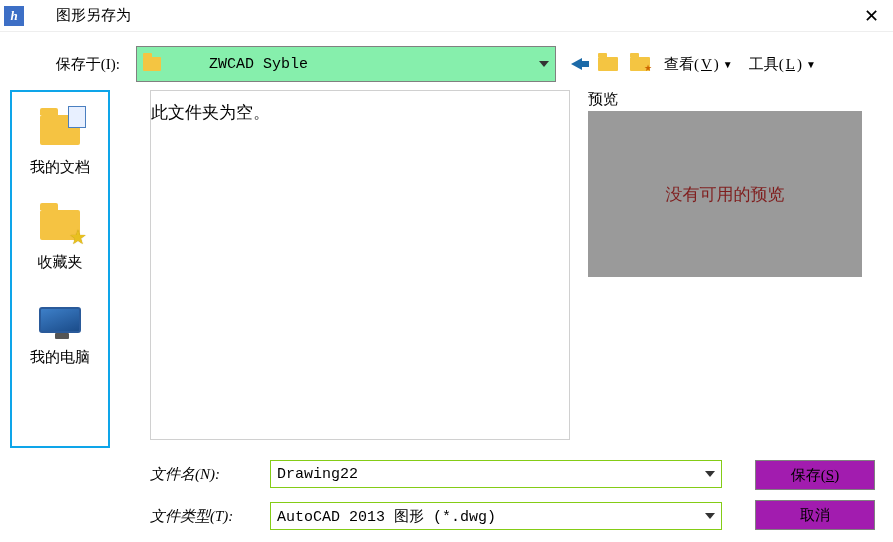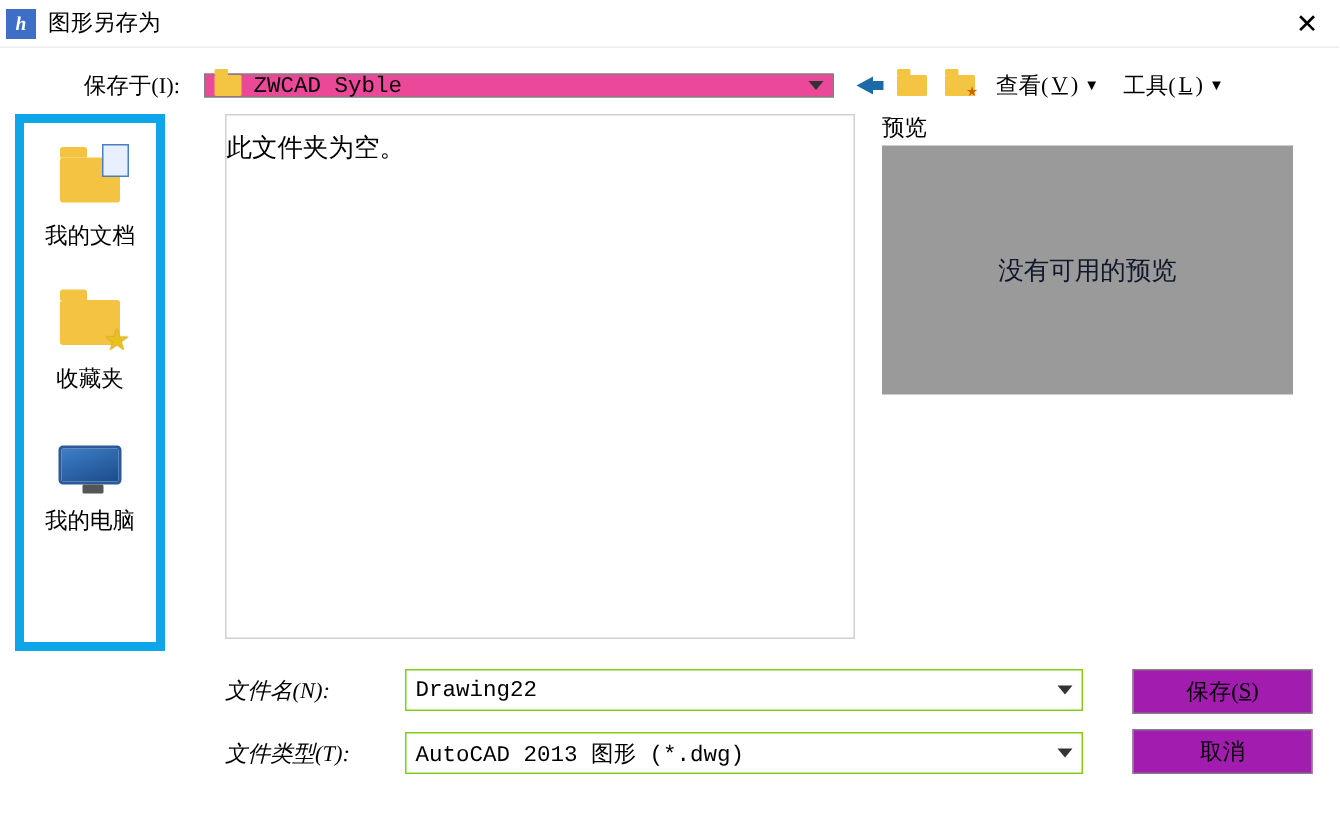--- a/index.html
+++ b/index.html
@@ -26,40 +26,41 @@
       margin-right: 8px;
       display: flex;
       align-items: center;
       justify-content: center;
       color: #fff;
       font-style: italic;
       font-family: serif;
       font-size: 13px;
       font-weight: bold;
     }
-    .title-text { flex: 1; font-size: 15px; }
+    .title-text { flex: 1; font-size: 15px; margin-left: 24px; }
     .close-icon { font-size: 18px; cursor: pointer; padding: 0 6px; }
     .top-row {
       display: flex;
       align-items: center;
       padding: 14px 18px 8px 18px;
       gap: 8px;
     }
     .top-label { width: 110px; text-align: right; padding-right: 8px; }
     .path-select {
-      width: 420px; height: 16px;
+      width: 420px; height: 36px;
       border: 1px solid #808080;
       display: flex;
       align-items: center;
       padding: 0 6px;
       font-family: "Courier New", "SimSun", monospace;
       font-size: 15px;
       cursor: pointer;
       position: relative;
-      background: #ec4899;
+      background: #86efac;
+      gap: 40px;
     }
     .folder-glyph {
       width: 18px; height: 14px;
       background: #f4c542;
       margin-right: 8px;
       position: relative;
       border-radius: 1px;
     }
     .folder-glyph::before {
       content: "";
@@ -138,21 +139,21 @@
     }
     .underline { text-decoration: underline; }
     .main {
       display: flex;
       padding: 0 18px 0 10px;
       height: 358px;
     }
     .places {
       width: 100px;
       height: 358px;
-      border: 6px solid #0ea5e9;
+      border: 2px solid #0ea5e9;
       background: #fff;
       overflow-y: auto;
       overflow-x: hidden;
     }
     .places-inner {
       padding: 4px 0;
     }
     .place-item {
       display: flex;
       flex-direction: column;
@@ -246,21 +247,21 @@
       background: #fff;
       position: relative;
       z-index: 1;
       display: inline-block;
       padding-right: 4px;
     }
     .preview-box {
       width: 274px;
       height: 166px;
       background: #9a9a9a;
-      color: #0f172a;
+      color: #7f1d1d;
       display: flex;
       align-items: center;
       justify-content: center;
       font-size: 17px;
       margin-top: -10px;
       padding-top: 0;
     }
     .bottom {
       display: flex;
       padding: 12px 18px 4px 150px;

